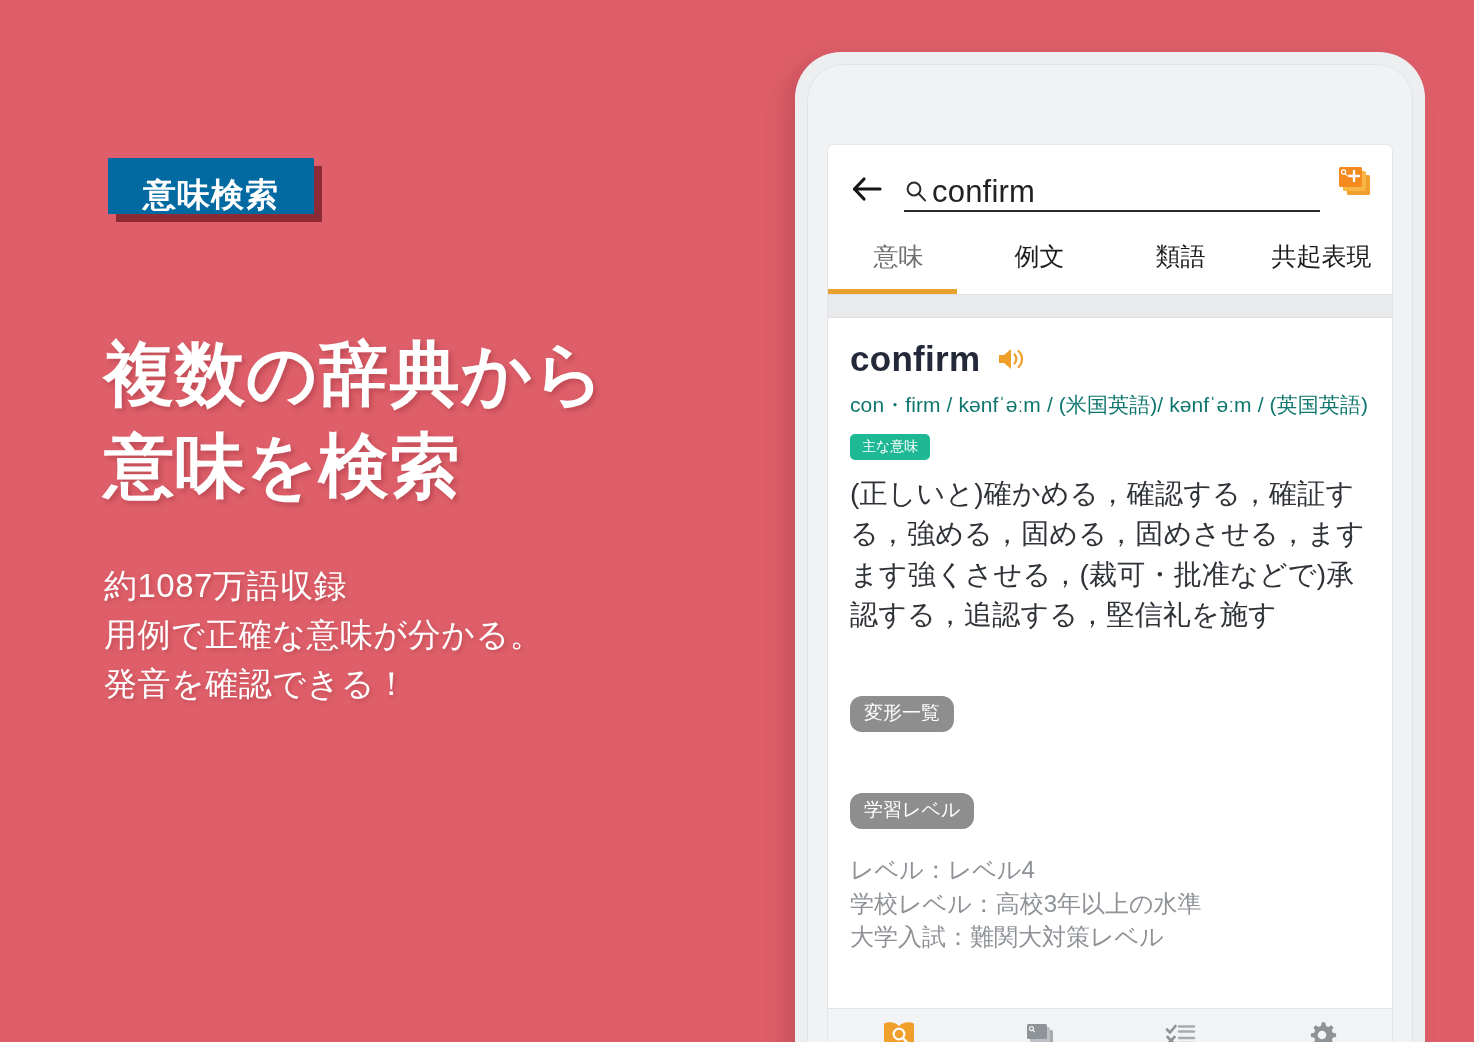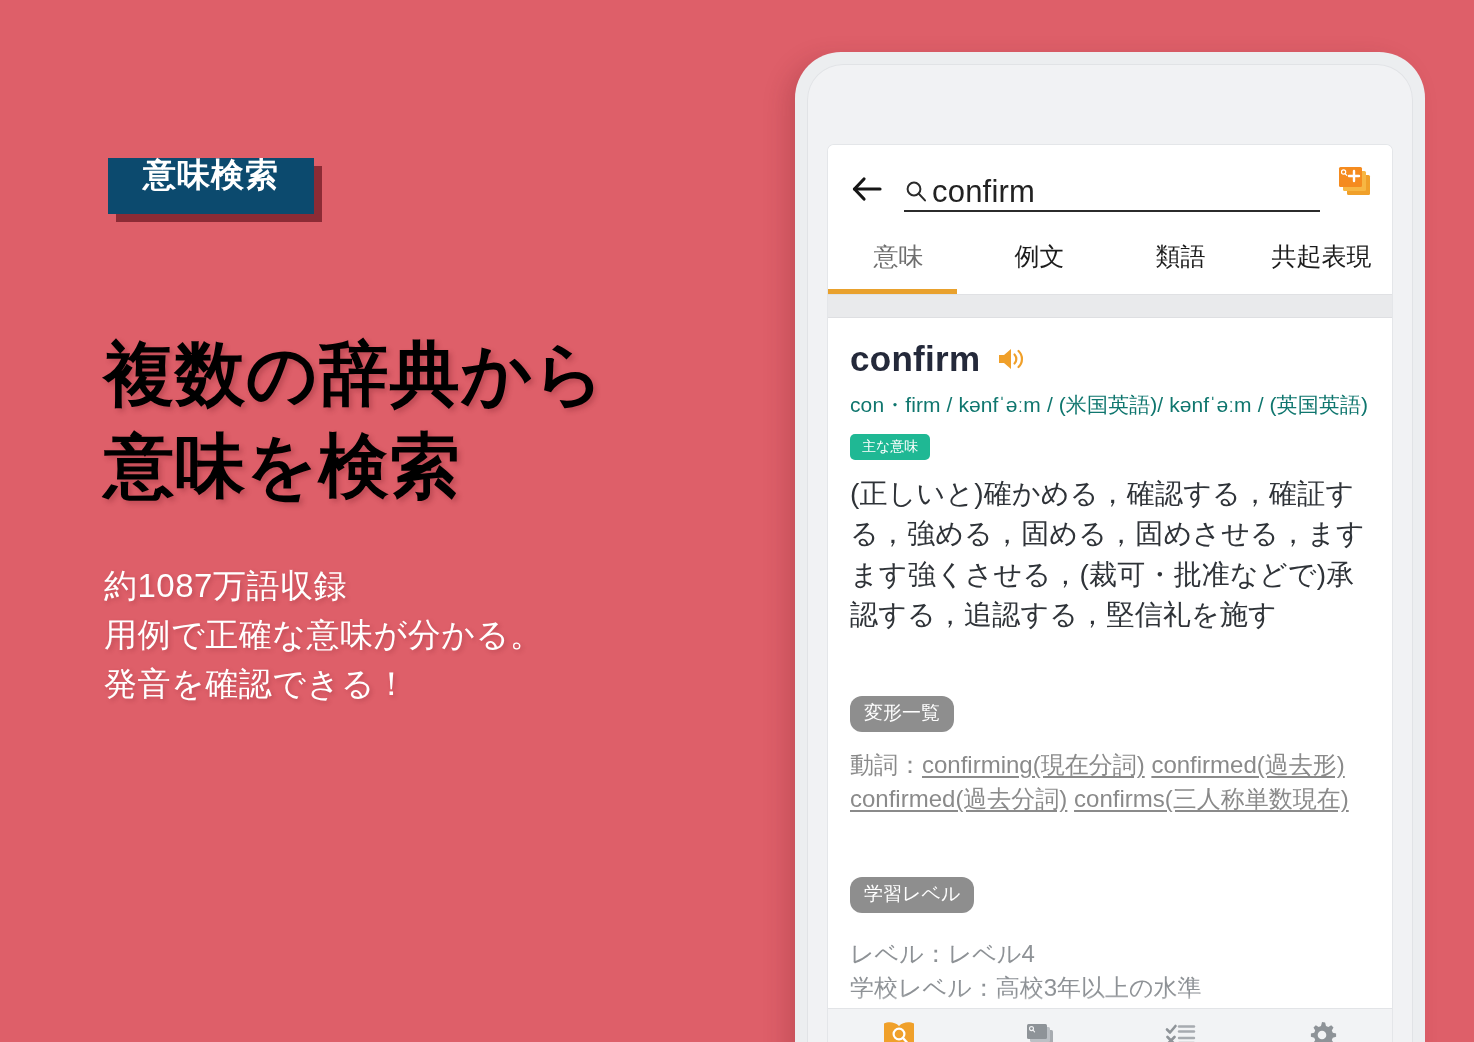--- a/index.html
+++ b/index.html
@@ -33,38 +33,39 @@
     left: 8px;
     top: 8px;
     width: 206px;
     height: 56px;
     background: #8c2b35;
   }
   .badge {
     position: relative;
     width: 206px;
     height: 56px;
-    background: #0c4a6e;
-    display: flex;
-    align-items: flex-start;
+    background: #0369a1;
+    display: flex;
+    align-items: flex-end;
     justify-content: center;
+    font-family: Liberation Mono, monospace;
   }
   .badge span {
     color: #ffffff;
     font-size: 33px;
     font-weight: bold;
     letter-spacing: 1px;
     line-height: 1;
   }
 
   .headline {
     position: absolute;
     left: 104px;
     top: 328px;
-    color: #000000;
+    color: #ffffff;
     font-size: 70px;
     font-weight: bold;
     line-height: 1.32;
     letter-spacing: 1px;
     text-shadow: 3px 3px 5px rgba(120,30,40,0.30);
   }
   .headline div { white-space: nowrap; }
 
   .subcopy {
     position: absolute;
@@ -399,23 +400,20 @@
       </div>
 
       <div class="phonetics">con・firm  / kənfˈəːm / (米国英語)/ kənfˈəːm / (英国英語)</div>
 
       <div><span class="tag teal">主な意味</span></div>
 
       <div class="definition">(正しいと)確かめる，確認する，確証する，強める，固める，固めさせる，ますます強くさせる，(裁可・批准などで)承認する，追認する，堅信礼を施す</div>
 
       <div class="section">
         <div><span class="tag gray">変形一覧</span></div>
-        <div class="conj-links">
-          <span class="lbl">動詞：</span><a href="#">confirming(現在分詞)</a> <a href="#">confirmed(過去形)</a> <a href="#">confirmed(過去分詞)</a> <a href="#">confirms(三人称単数現在)</a>
-        </div>
       </div>
 
       <div class="section">
         <div><span class="tag gray">学習レベル</span></div>
         <div class="level-lines">
           <div>レベル：レベル4</div>
           <div>学校レベル：高校3年以上の水準</div>
           <div>大学入試：難関大対策レベル</div>
 
         </div>

